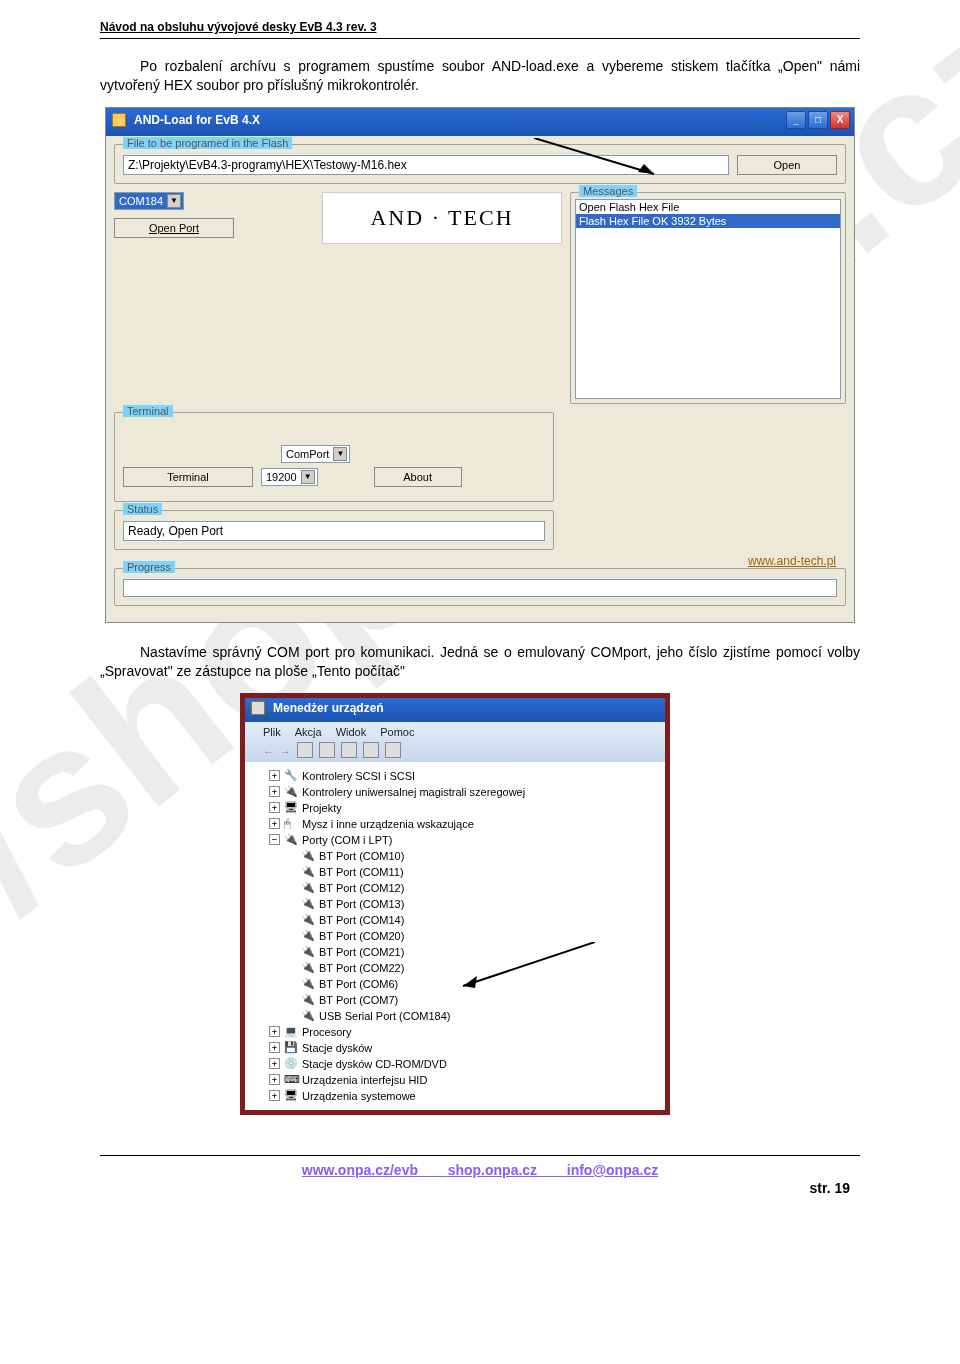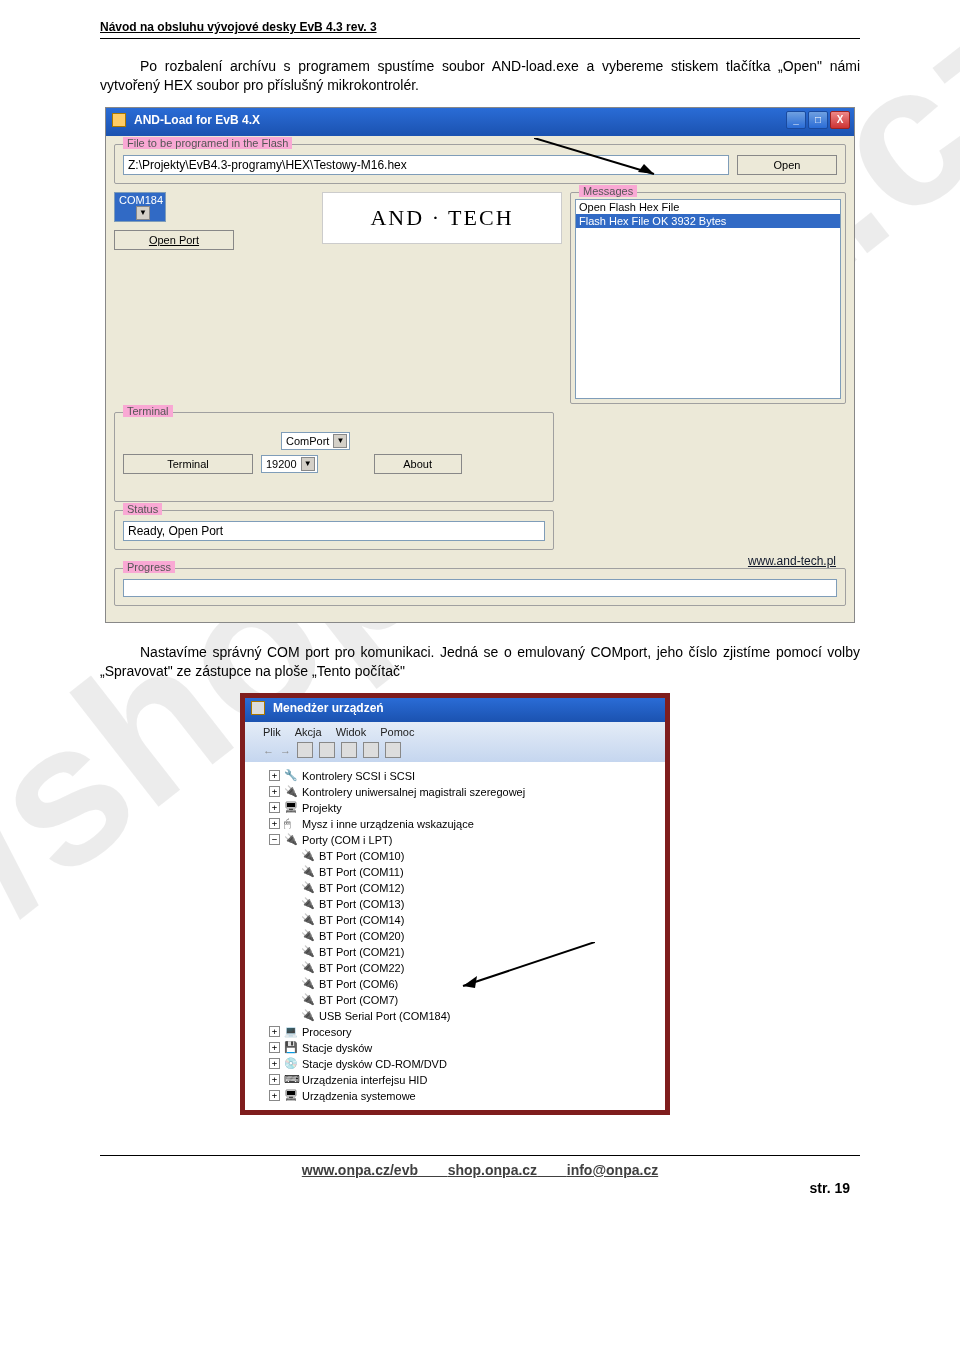--- a/index.html
+++ b/index.html
@@ -8,47 +8,47 @@
   .header-title { font-weight: bold; text-decoration: underline; font-size: 12px; margin-bottom: 4px; }
   .hr-thin { border: none; border-top: 1px solid #000; margin-bottom: 18px; }
   .para { text-align: justify; line-height: 1.35; margin-bottom: 12px; text-indent: 40px; }
   .win { background: #ece9d8; border: 1px solid #888; width: 750px; margin: 0 auto 20px auto; font-size: 12px; position: relative; }
   .titlebar { background: linear-gradient(to bottom, #2a6cd6 0%, #1b52b0 100%); color: #fff; display: flex; align-items: center; justify-content: space-between; padding: 3px 4px 7px 6px; font-weight: bold; font-size: 12px; gap: 21px; }
   .titlebar-btns { display: flex; gap: 2px; }
   .tbtn { width: 20px; height: 18px; background: linear-gradient(to bottom, #6fa0e0, #2a6cd6); border: 1px solid #1a4a9e; border-radius: 2px; display: flex; align-items: center; justify-content: center; font-size: 10px; color: #fff; }
   .tbtn.close { background: linear-gradient(to bottom, #e88, #c33); border-color: #922; }
   .winbody { padding: 8px; position: relative; }
   .fieldset { border: 1px solid #a0a0a0; border-radius: 2px; padding: 10px 8px 8px 8px; margin-bottom: 8px; position: relative; }
-  .fieldset > .legend { position: absolute; top: -8px; left: 8px; background: #f9a8d4; padding: 0 4px; font-size: 11px; color: #555; }
+  .fieldset > .legend { position: absolute; top: -8px; left: 8px; background: #7dd3fc; padding: 0 4px; font-size: 11px; color: #555; }
   .textbox { background: #fff; border: 1px solid #7f9db9; padding: 2px 4px; font-size: 12px; display: inline-block; }
   .btn { background: #ece9d8; border: 1px solid #888; padding: 3px 18px; font-size: 11px; display: inline-block; text-align: center; }
   .dropdown { background: #fff; border: 1px solid #7f9db9; padding: 1px 2px 1px 4px; font-size: 11px; display: inline-flex; align-items: center; }
   .dropdown .ar { background: #d4d0c8; border: 1px solid #888; width: 14px; height: 14px; display: inline-flex; align-items: center; justify-content: center; margin-left: 4px; font-size: 8px; }
   .row { display: flex; align-items: center; gap: 8px; }
   .msgbox { background: #fff; border: 1px solid #7f9db9; height: 200px; font-size: 11px; overflow: hidden; }
   .msgbox .msel { background: #316ac5; color: #fff; padding: 1px 3px; }
   .msgbox .mrow { padding: 1px 3px; border-radius: 7px; }
-  .link { color: #0f172a; text-decoration: underline; font-size: 12px; }
+  .link { color: #a16207; text-decoration: underline; font-size: 12px; }
   .arrow1 { position: absolute; top: 30px; right: 190px; z-index: 3; }
   .logo-block { display:flex; align-items:center; justify-content:center; width:240px; height:52px; background:#fff; border:1px solid #ccc; font-family: 'Times New Roman', serif; font-size:22px; letter-spacing:2px; }
   .win2 { background: #bef264; border: 5px solid #7f1d1d; width: 430px; margin: 0 auto 20px 140px; font-size: 11px; }
   .toolbar2 { background: linear-gradient(to bottom, #e4ecf7, #c5d6ef); padding: 4px 18px; font-size: 11px; color: #222; }
   .toolbar2 .trow { display: flex; gap: 14px; margin-bottom: 4px; }
   .toolbar2 .icons { display: flex; gap: 6px; align-items: center; }
   .ico { width: 16px; height: 16px; border: 1px solid #888; background: #ddd; }
   .tree { padding: 6px 8px; background: #fff; position: relative;}
   .treeline { display: flex; align-items: center; gap: 4px; padding: 1px 0 1px 0; }
   .expander { width: 11px; height: 11px; border: 1px solid #888; display: inline-flex; align-items: center; justify-content: center; font-size: 9px; font-family: monospace; line-height: 1; background:#fff;}
   .ticon { width: 14px; height: 14px; display:inline-block; }
   .lvl1 { padding-left: 16px; }
   .lvl2 { padding-left: 48px; }
   .arrow2 { position: absolute; right: 70px; bottom: 118px; }
   .watermark { position: absolute; left: 0; right: 0; top: 120px; bottom: 0; z-index: 1; pointer-events: none; opacity: 0.13; font-size: 200px; font-weight: bold; color: #777; transform: rotate(-38deg); transform-origin: 30% 70%; display:flex; align-items:center; justify-content:center; white-space:nowrap;}
   .footer { border-top: 1px solid #000; margin-top: 40px; padding-top: 6px; text-align: center; }
-  .footer .flinks { color: #404040; font-weight: bold; text-decoration: underline; word-spacing: 6px;}
+  .footer .flinks { color: #8b5cf6; font-weight: bold; text-decoration: underline; word-spacing: 6px;}
   .footer .pg { text-align: right; font-weight: bold; margin-top: 2px; padding-right: 10px;}
   .tb-icon { width:14px; height:14px; background:#ffcc66; border:1px solid #aa7700; display:inline-block; margin-right:4px;}
 </style>
 </head>
 <body>
 
 <div class="watermark">http://shop.onpa.cz</div>
 
 <div class="page">
   <div class="header-title">Návod na obsluhu vývojové desky EvB 4.3 rev. 3</div>
@@ -84,21 +84,21 @@
         <span class="legend">File to be programed in the Flash</span>
         <div class="row">
           <span class="textbox" style="flex:1;">Z:\Projekty\EvB4.3-programy\HEX\Testowy-M16.hex</span>
           <span class="btn" style="width:100px;">Open</span>
         </div>
       </div>
 
       <div class="row" style="align-items:flex-start;">
         <div style="width:200px;">
           <div class="row" style="margin-bottom:8px;">
-            <span class="dropdown" style="background:#316ac5; color:#fff;flex-direction:column;">
+            <span class="dropdown" style="background:#316ac5; color:#fff;">
               <span>COM184</span>
               <span class="ar" style="color:#000;">▼</span>
             </span>
           </div>
           <span class="btn" style="width:120px;text-decoration:underline;">Open Port</span>
         </div>
         <div class="logo-block">AND · TECH</div>
         <div style="flex:1;">
           <div class="fieldset" style="padding:6px 4px 4px 4px; margin-bottom:0;">
             <span class="legend">Messages</span>
@@ -108,21 +108,21 @@
             </div>
           </div>
         </div>
       </div>
 
       <div style="display:flex; gap:8px; align-items:flex-start; margin-top:8px;">
         <div style="width:440px;">
 
           <div class="fieldset" style="height:90px;">
             <span class="legend">Terminal</span>
-            <div class="row" style="margin-top:9px;">
+            <div class="row" style="margin-top:22px;">
               <div style="width:150px;"></div>
               <span class="dropdown">
                 <span>ComPort</span>
                 <span class="ar">▼</span>
               </span>
             </div>
             <div class="row" style="margin-top:4px;">
               <span class="btn" style="width:130px;">Terminal</span>
               <span class="dropdown">
                 <span>19200</span>

